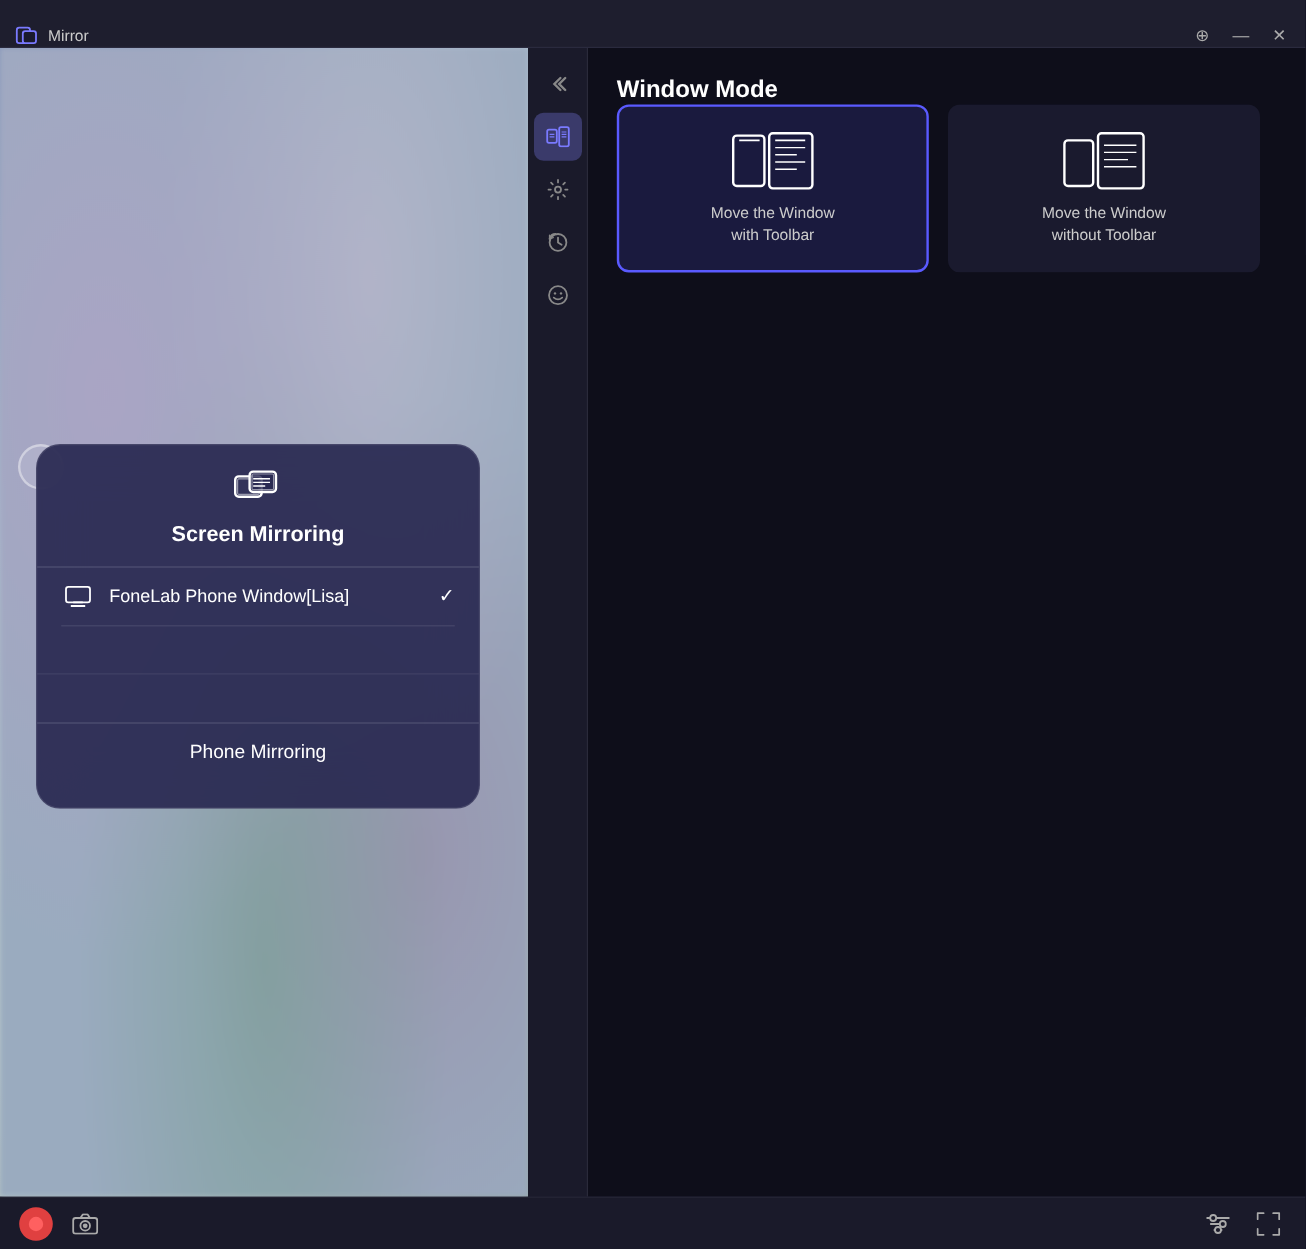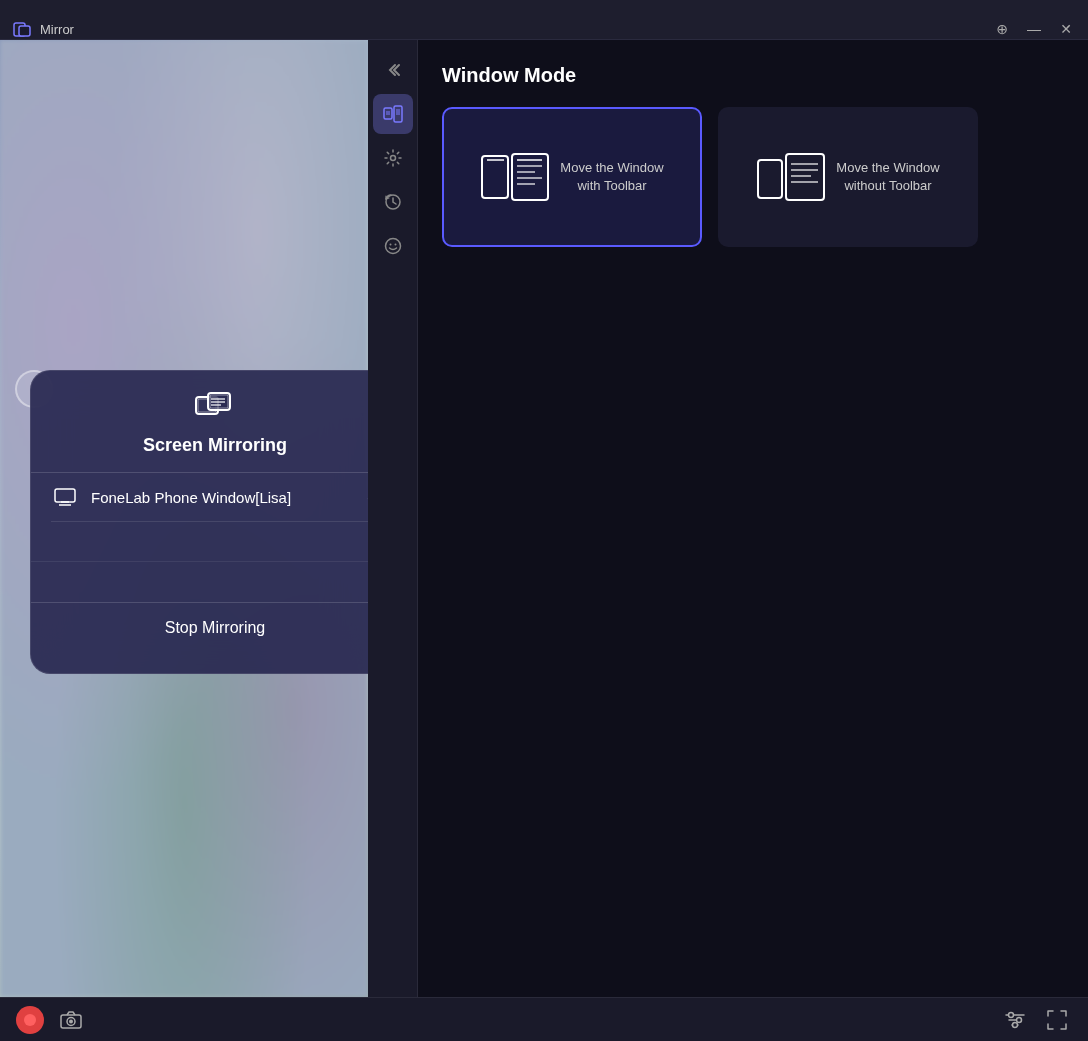--- a/index.html
+++ b/index.html
@@ -54,21 +54,21 @@
     }
 
     
     .main-container {
       display: flex;
       height: calc(1041px - 40px - 44px);
     }
 
     
     .phone-area {
-      width: 368px;
+      width: 440px;
       position: relative;
       overflow: hidden;
       background: linear-gradient(135deg, #8899bb 0%, #aabbcc 30%, #bbcccc 60%, #99aaaa 100%);
     }
 
     
     .phone-bg {
       position: absolute;
       inset: 0;
       background:
@@ -193,33 +193,32 @@
     
     .right-panel {
       flex: 1;
       background: #0e0e1a;
       padding: 24px;
     }
     .panel-title {
       font-size: 20px;
       font-weight: 600;
       color: #fff;
-      margin-bottom: 20px;
     }
     .mode-cards {
       display: flex;
       gap: 16px;
     }
     .mode-card {
       width: 260px;
       height: 140px;
       background: #1a1a2e;
       border-radius: 10px;
       display: flex;
-      flex-direction: row;
+      flex-direction: column;
       align-items: center;
       justify-content: center;
       cursor: pointer;
       border: 2px solid transparent;
       gap: 10px;
     }
     .mode-card.selected {
       border-color: #5a5aff;
       background: #1a1a3e;
     }
@@ -332,21 +331,21 @@
         </div>
         <span class="device-name">FoneLab Phone Window[Lisa]</span>
         <span class="checkmark">✓</span>
       </div>
       <div class="popup-divider-light"></div>
       <div class="popup-empty-rows">
         <div style="height:40px; border-bottom: 1px solid rgba(255,255,255,0.07);"></div>
         <div style="height:40px;"></div>
       </div>
       <div class="popup-stop-divider"></div>
-      <div class="popup-stop-btn">Stop Mirroring</div>
+      <div class="popup-stop-btn">Phone Mirroring</div>
     </div>
   </div>
 
   <div class="sidebar">
     <div class="sidebar-item">
       <svg width="18" height="18" viewBox="0 0 18 18" fill="none">
         <polyline points="11,4 6,9 11,14" stroke="currentColor" stroke-width="2" fill="none" stroke-linecap="round"></polyline>
         <polyline points="15,4 10,9 15,14" stroke="currentColor" stroke-width="2" fill="none" stroke-linecap="round"></polyline>
       </svg>
     </div>

